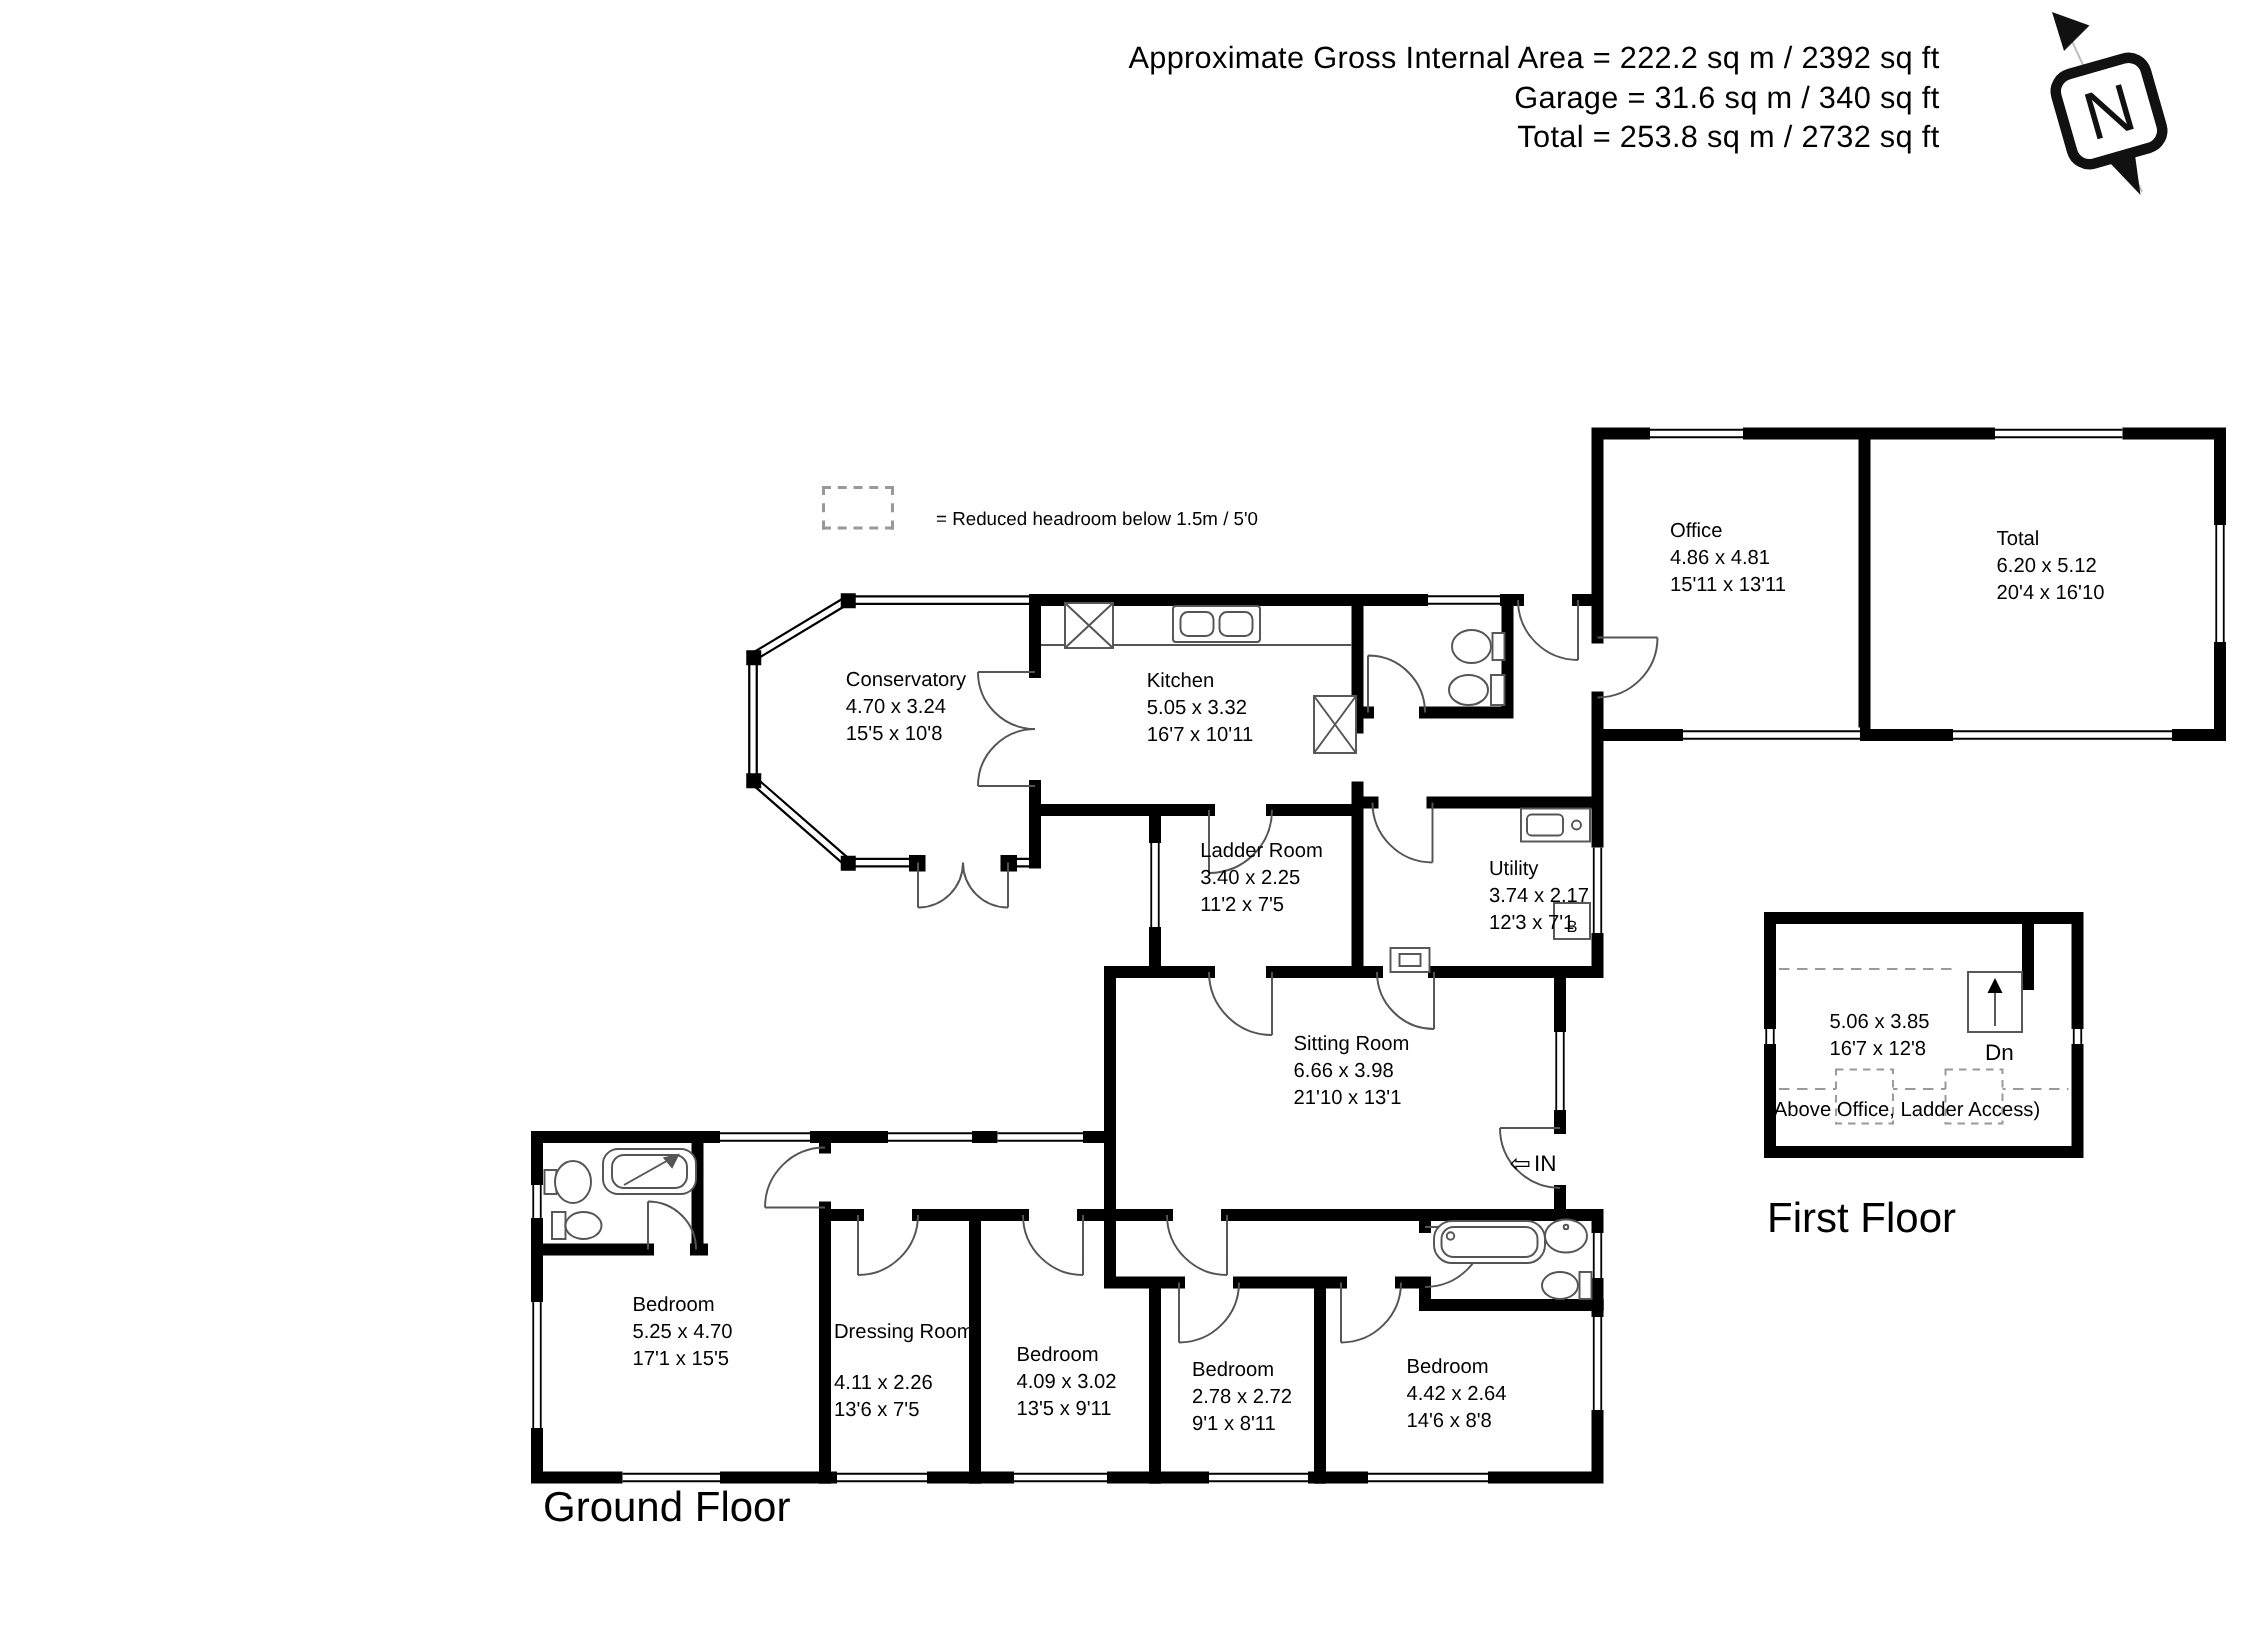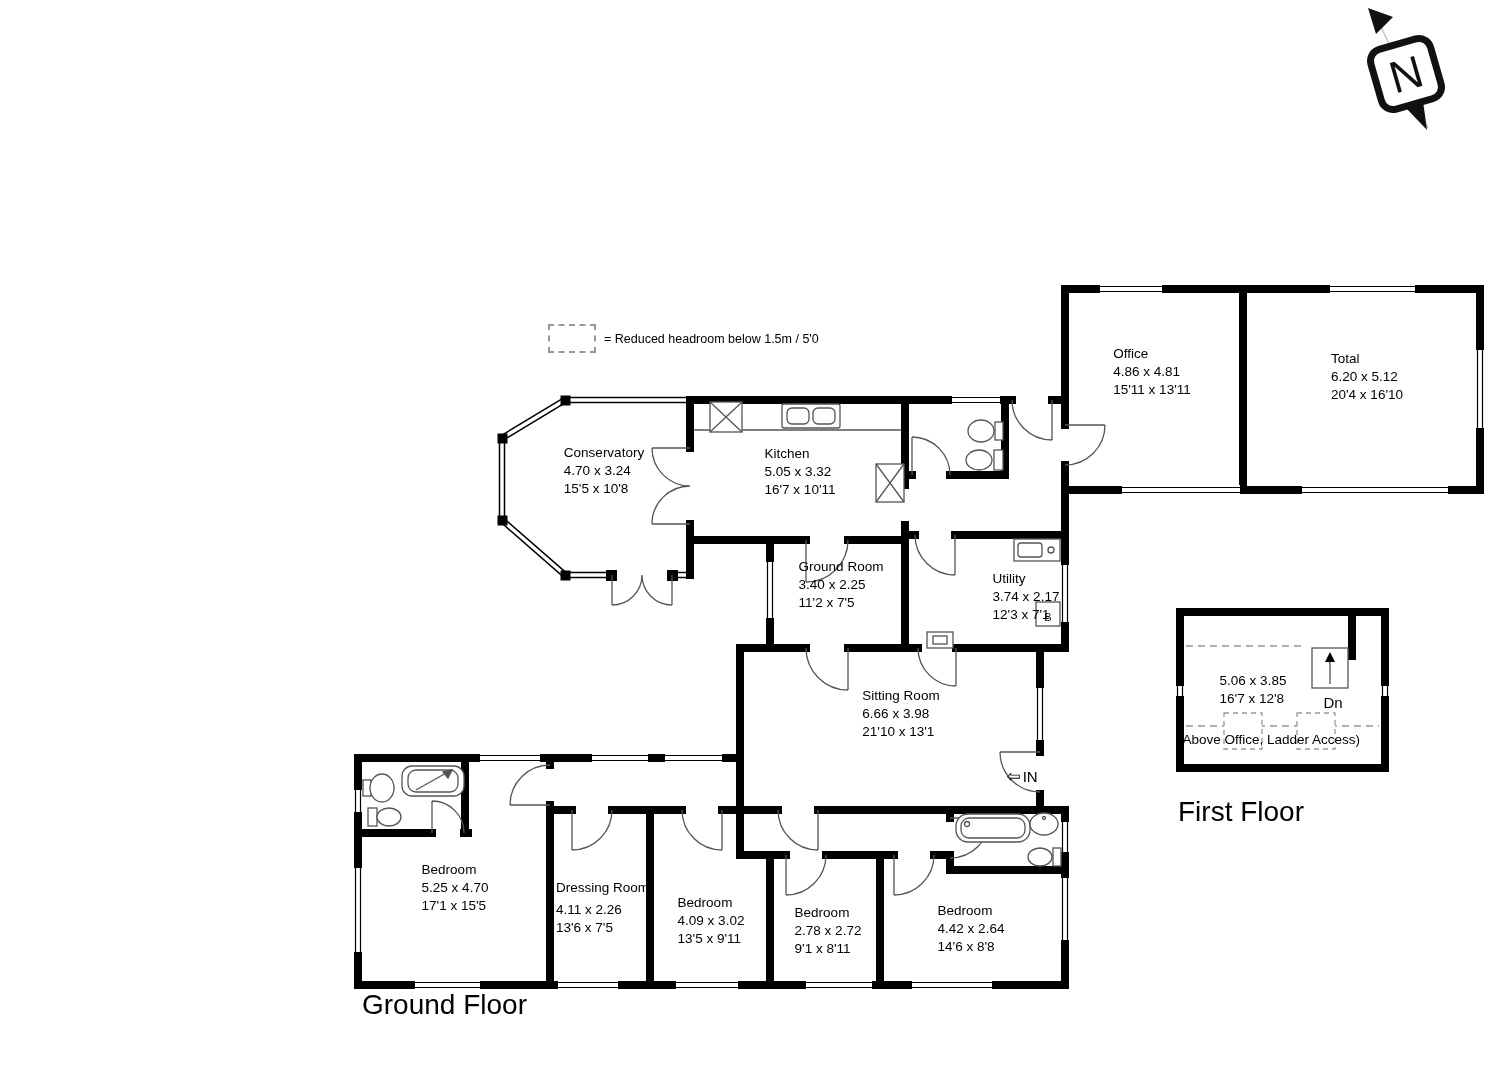--- a/index.html
+++ b/index.html
@@ -1,27 +1,27 @@
 <!DOCTYPE html>
 <html><head>
 <meta charset="utf-8">
 <style>
   html,body{margin:0;padding:0;background:#fff}
   .canvas{position:relative;width:1500px;height:1083px;background:#fff;
           font-family:"Liberation Sans",sans-serif;color:#000;overflow:hidden}
   .plan-svg{position:absolute;left:0;top:0}
   .title-block{position:absolute;top:26px;right:207px;text-align:right;
                font-size:20.5px;line-height:26.5px;letter-spacing:.2px}
-  .legend{position:absolute;left:548px;top:324px;display:flex;align-items:center;gap:8px}
+  .legend{position:absolute;left:548px;top:324px;display:flex;align-items:flex-end;gap:28px}
   .legend .box{width:48px;height:29px;border:2px dashed #999;box-sizing:border-box}
   .legend .txt{font-size:12.5px}
   .room-label{position:absolute;transform:translate(-50%,-50%);text-align:left;
               font-size:13.5px;line-height:1.32;white-space:nowrap}
   .room-label .rname{white-space:nowrap}
-  .room-label.wrapname .rname{white-space:normal;width:96px;margin:4px auto}
+  .room-label.wrapname .rname{white-space:normal;width:96px;margin:16px auto}
   .floor-title{position:absolute;font-size:28px}
   .note{position:absolute;font-size:13.5px}
   .in-label{position:absolute;left:1022px;top:776px;transform:translate(-50%,-50%);
             font-size:15px;display:flex;align-items:center;gap:2px}
   .in-label .arrow{font-size:17px;line-height:1}
   .dn-label{position:absolute;left:1333px;top:702px;transform:translate(-50%,-50%);font-size:15px}
 </style>
 </head>
 <body>
 
@@ -242,20 +242,25 @@
       <polygon points="1427,130 1423,101 1407,109" fill="#111"></polygon>
       <g transform="translate(1406,74) rotate(-16)">
         <rect x="-31" y="-31" width="62" height="62" rx="12" fill="#fff" stroke="#111" stroke-width="7"></rect>
         <text x="0" y="16" text-anchor="middle" font-size="45" fill="#111">N</text>
       </g>
     </g>
 
     <text x="1048" y="618.5" text-anchor="middle" dominant-baseline="middle" font-size="11" fill="#111">B</text>
   </svg>
 
+  <div class="title-block">
+    <div>Approximate Gross Internal Area = 222.2 sq m / 2392 sq ft</div>
+    <div>Garage = 31.6 sq m / 340 sq ft</div>
+    <div>Total = 253.8 sq m / 2732 sq ft</div>
+  </div>
 
   <div class="legend">
     <div class="box"></div>
     <div class="txt">= Reduced headroom below 1.5m / 5'0</div>
   </div>
 
   <div class="room-label" style="left:604px;top:471px">
     <div class="rname">Conservatory</div>
     <div class="rdim">4.70 x 3.24</div>
     <div class="rdim">15'5 x 10'8</div>
@@ -269,21 +274,21 @@
     <div class="rname">Office</div>
     <div class="rdim">4.86 x 4.81</div>
     <div class="rdim">15'11 x 13'11</div>
   </div>
   <div class="room-label" style="left:1367px;top:377px">
     <div class="rname">Total</div>
     <div class="rdim">6.20 x 5.12</div>
     <div class="rdim">20'4 x 16'10</div>
   </div>
   <div class="room-label" style="left:841px;top:585px">
-    <div class="rname">Ground Room</div>
+    <div class="rname">Ladder Room</div>
     <div class="rdim">3.40 x 2.25</div>
     <div class="rdim">11'2 x 7'5</div>
   </div>
   <div class="room-label" style="left:1026px;top:597px">
     <div class="rname">Utility</div>
     <div class="rdim">3.74 x 2.17</div>
     <div class="rdim">12'3 x 7'1</div>
   </div>
   <div class="room-label" style="left:901px;top:714px">
     <div class="rname">Sitting Room</div>

